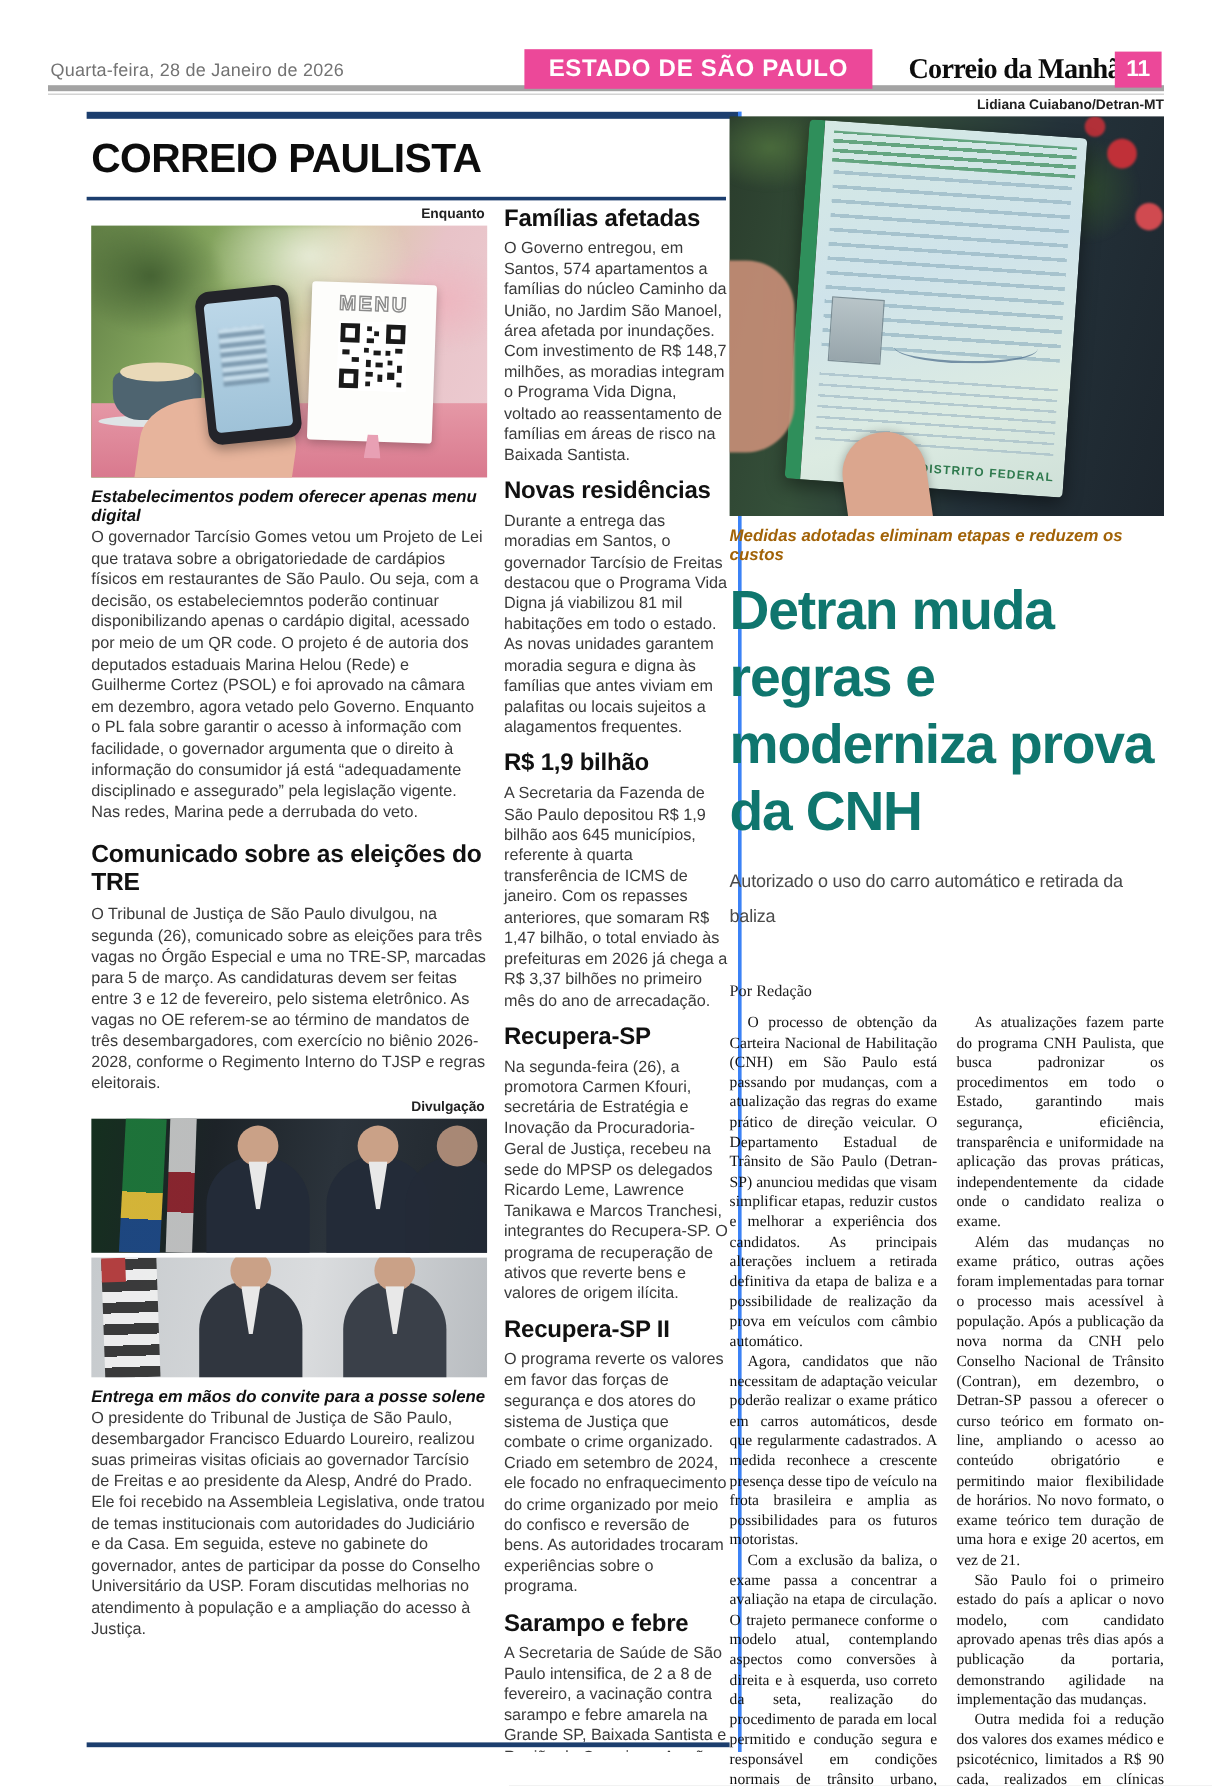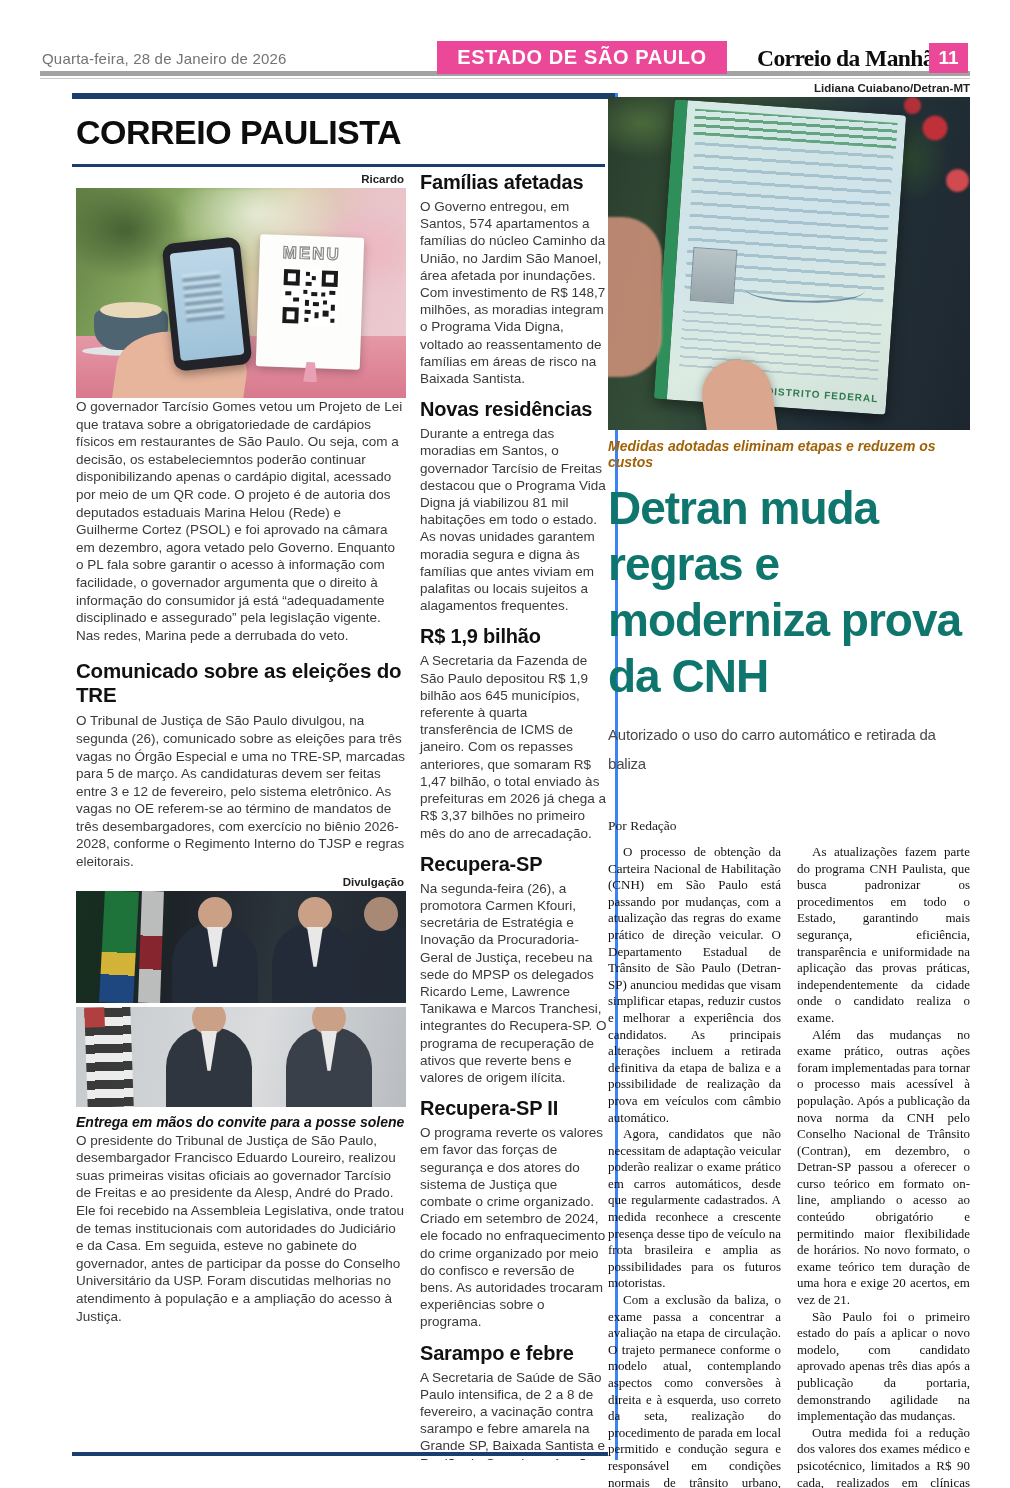--- a/index.html
+++ b/index.html
@@ -103,21 +103,21 @@
   <div class="hdr-pagenum">11</div>
 
   <div class="left-box">
     <div class="lb-topbar"></div>
     <div class="lb-title">CORREIO PAULISTA</div>
     <div class="lb-titlerule"></div>
 
     <div class="lb-cols">
 
       <div class="colA">
-        <div class="credit">Ricardo</div>
+        <div class="credit">Enquanto</div>
 
         <div class="photo1">
           <div class="p1-blur"></div>
           <div class="p1-table"></div>
           <div class="p1-saucer"></div>
           <div class="p1-cup"></div>
           <div class="p1-hand"></div>
           <div class="p1-phone">
             <div class="p1-screen"></div>
           </div>
@@ -149,20 +149,21 @@
                   <rect x="17" y="22" width="2" height="3"></rect>
                   <rect x="21" y="21" width="3" height="3"></rect>
                   <rect x="25" y="25" width="2" height="2"></rect>
                 <rect x="12" y="25" width="2" height="2"></rect>
               </g>
             </svg>
             <div class="p1-clip"></div>
           </div>
         </div>
 
+        <div class="caption">Estabelecimentos podem oferecer apenas menu digital</div>
 
         <div class="bodytxt">O governador Tarcísio Gomes vetou um Projeto de Lei que tratava sobre a obrigatoriedade de cardápios físicos em restaurantes de São Paulo. Ou seja, com a decisão, os estabeleciemntos poderão continuar disponibilizando apenas o cardápio digital, acessado por meio de um QR code. O projeto é de autoria dos deputados estaduais Marina Helou (Rede) e Guilherme Cortez (PSOL) e foi aprovado na câmara em dezembro, agora vetado pelo Governo. Enquanto o PL fala sobre garantir o acesso à informação com facilidade, o governador argumenta que o direito à informação do consumidor já está “adequadamente disciplinado e assegurado” pela legislação vigente. Nas redes, Marina pede a derrubada do veto.</div>
 
         <div class="h3">Comunicado sobre as eleições do TRE</div>
         <div class="bodytxt">O Tribunal de Justiça de São Paulo divulgou, na segunda (26), comunicado sobre as eleições para três vagas no Órgão Especial e uma no TRE-SP, marcadas para 5 de março. As candidaturas devem ser feitas entre 3 e 12 de fevereiro, pelo sistema eletrônico. As vagas no OE referem-se ao término de mandatos de três desembargadores, com exercício no biênio 2026-2028, conforme o Regimento Interno do TJSP e regras eleitorais.</div>
 
         <div class="credit" style="margin-top:5px">Divulgação</div>
 
         <div class="photo2">
           <div class="p2-top">

